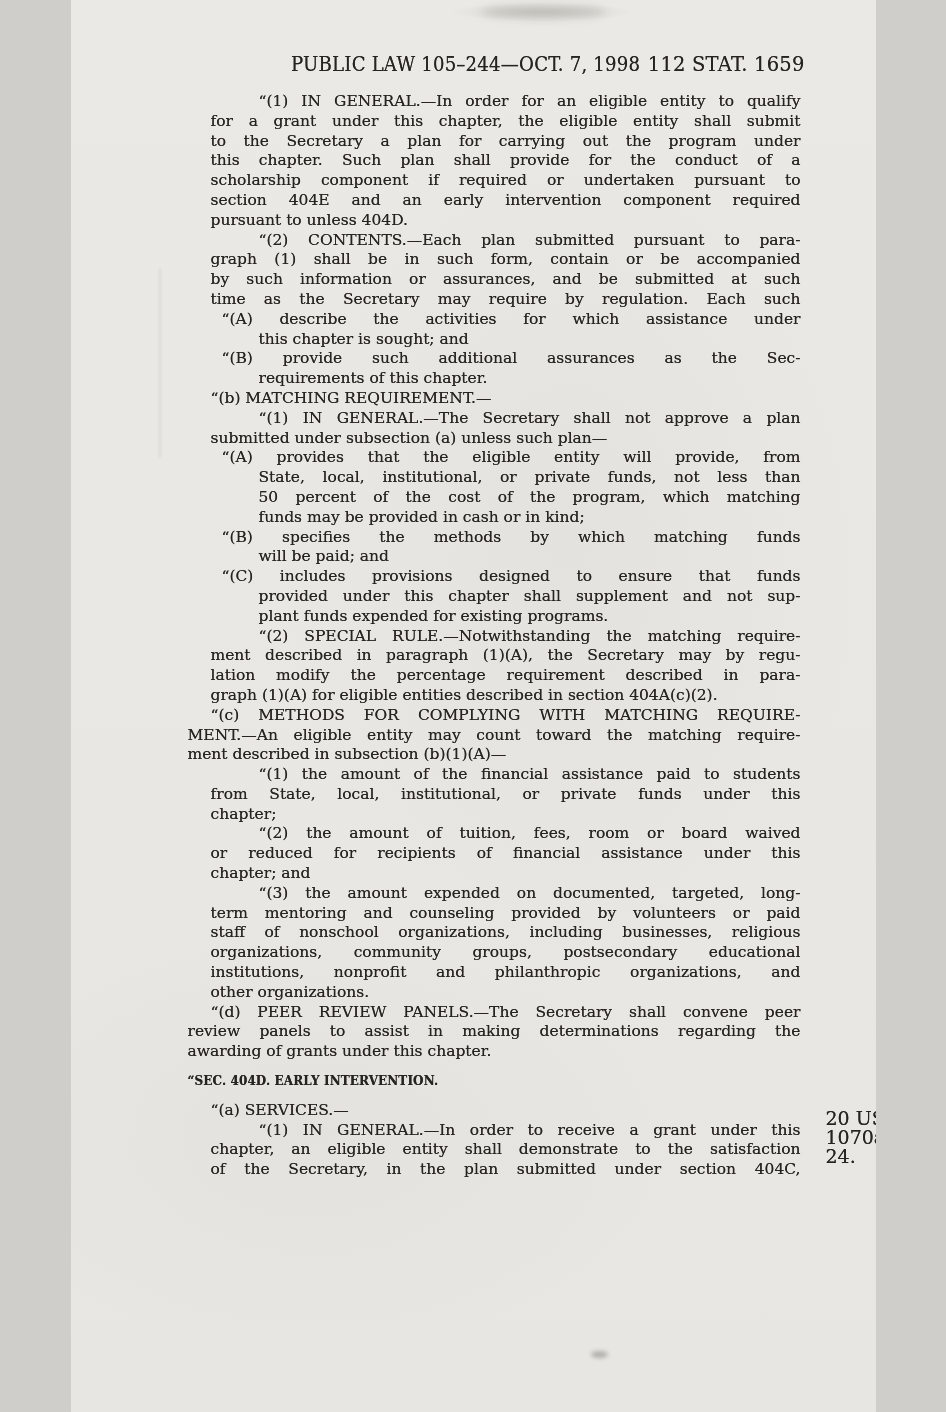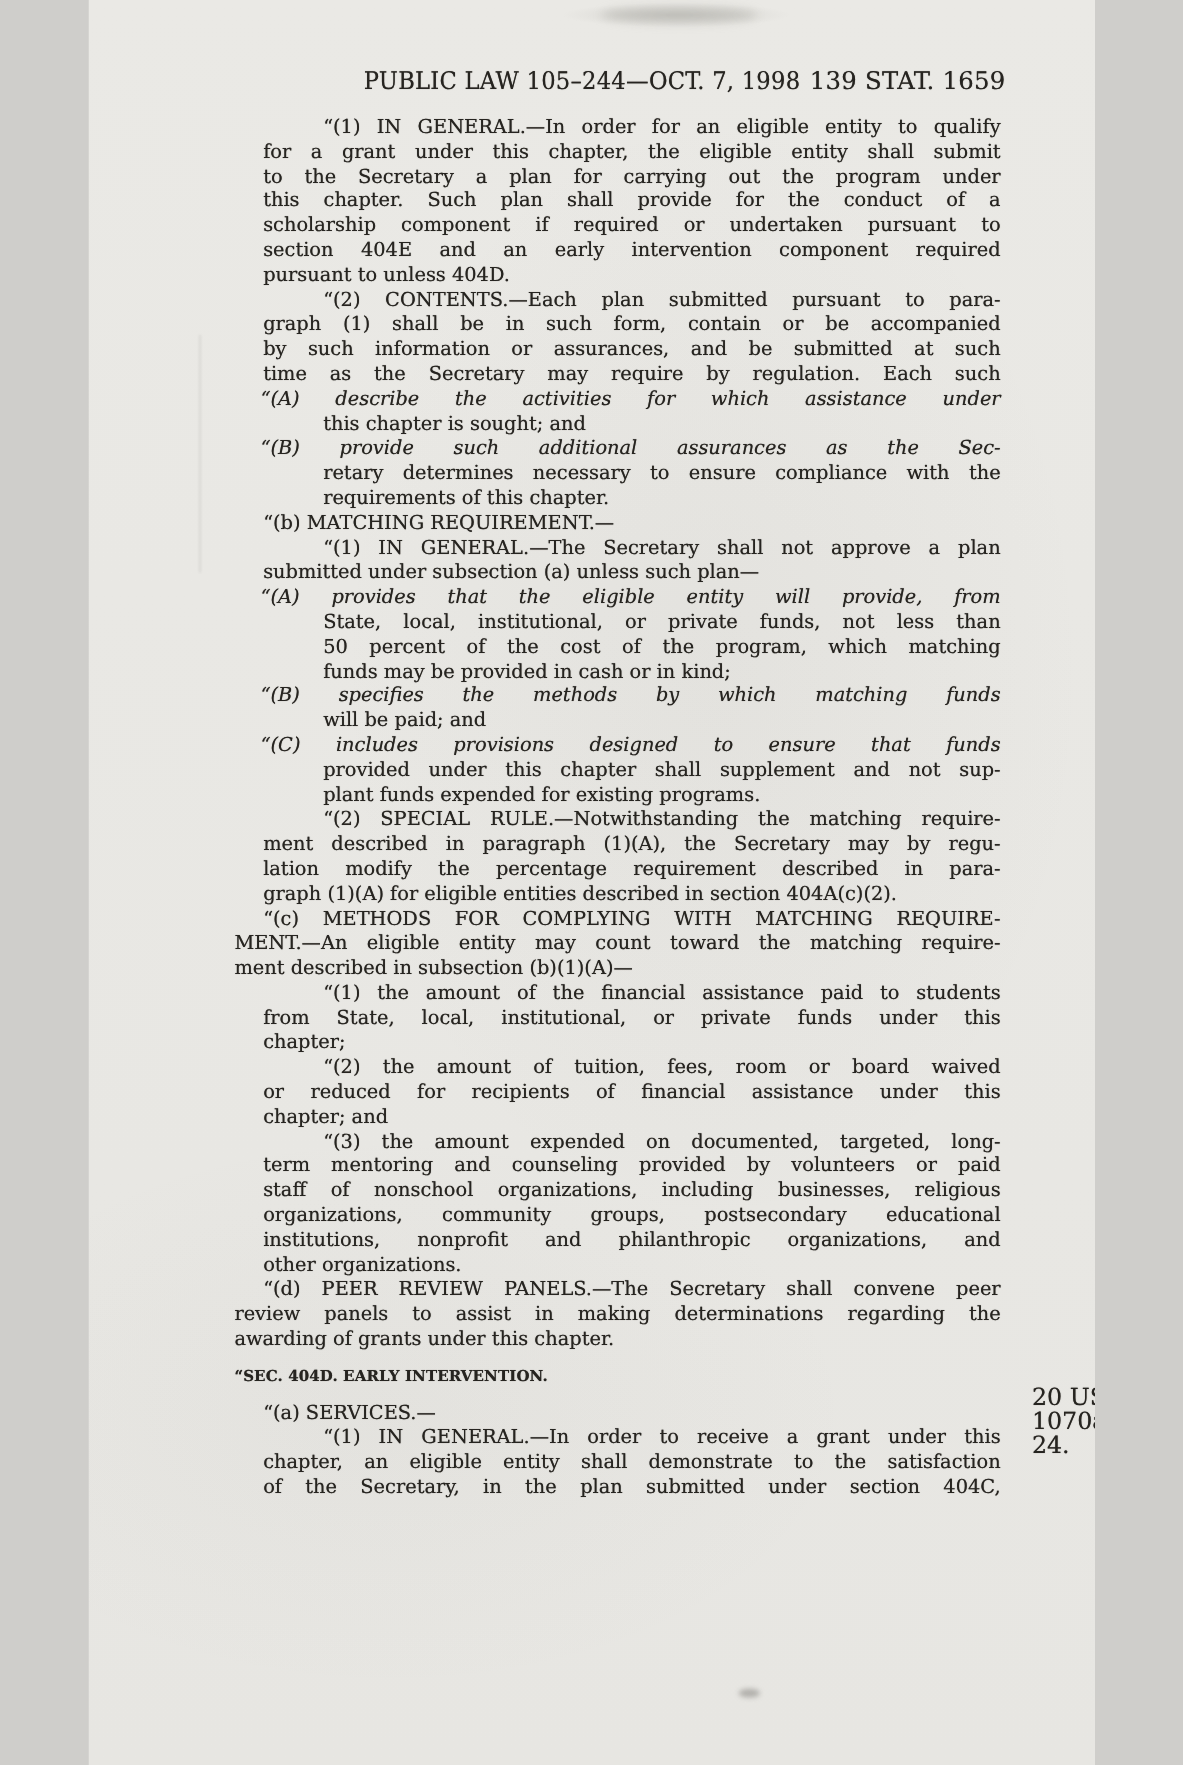--- a/index.html
+++ b/index.html
@@ -39,21 +39,21 @@
     height:19.8px; line-height:19.8px; font-size:15.5px;
     white-space:nowrap;
   }
   .line.j {
     white-space:normal;
     text-align:justify; text-align-last:justify; text-justify:inter-word;
   }
   .i0 { margin-left:14px; }
   .i1 { margin-left:37px; }
   .i2 { margin-left:85px; }
-  .i3 { margin-left:35px;font-style:italic; }
+  .i3 { margin-left:48px; }
   .line.heading {
     font-weight:bold; font-size:12px;
     margin-top:10px; margin-bottom:9px;
     letter-spacing:.1px;
   }
 
   .margin-note {
     position:absolute; left:755px; top:1109px; width:130px;
     font-size:19px; line-height:19px;
   }
@@ -67,38 +67,37 @@
     background:rgba(112,110,106,.45); border-radius:50%; filter:blur(2px); }
 </style>
 </head>
 <body>
 
 <div class="page">
   <div class="content">
 
     <div class="hdr-law">PUBLIC LAW 105–244—OCT. 7, 1998</div>
 
-    <div class="hdr-stat">139 STAT. 1659</div>
+    <div class="hdr-stat">112 STAT. 1659</div>
 
     <div class="body-col" id="lines-root">
         <div class="line i2 j">“(1) IN GENERAL.—In order for an eligible entity to qualify</div>
         <div class="line i1 j">for a grant under this chapter, the eligible entity shall submit</div>
         <div class="line i1 j">to the Secretary a plan for carrying out the program under</div>
         <div class="line i1 j">this chapter. Such plan shall provide for the conduct of a</div>
         <div class="line i1 j">scholarship component if required or undertaken pursuant to</div>
         <div class="line i1 j">section 404E and an early intervention component required</div>
         <div class="line i1">pursuant to unless 404D.</div>
         <div class="line i2 j">“(2) CONTENTS.—Each plan submitted pursuant to para-</div>
         <div class="line i1 j">graph (1) shall be in such form, contain or be accompanied</div>
         <div class="line i1 j">by such information or assurances, and be submitted at such</div>
         <div class="line i1 j">time as the Secretary may require by regulation. Each such</div>
         <div class="line i3 j">“(A) describe the activities for which assistance under</div>
         <div class="line i2">this chapter is sought; and</div>
         <div class="line i3 j">“(B) provide such additional assurances as the Sec-</div>
-        <div class="line i2 j">retary determines necessary to ensure compliance with the</div>
         <div class="line i2">requirements of this chapter.</div>
         <div class="line i1">“(b) MATCHING REQUIREMENT.—</div>
         <div class="line i2 j">“(1) IN GENERAL.—The Secretary shall not approve a plan</div>
         <div class="line i1">submitted under subsection (a) unless such plan—</div>
         <div class="line i3 j">“(A) provides that the eligible entity will provide, from</div>
         <div class="line i2 j">State, local, institutional, or private funds, not less than</div>
         <div class="line i2 j">50 percent of the cost of the program, which matching</div>
         <div class="line i2">funds may be provided in cash or in kind;</div>
         <div class="line i3 j">“(B) specifies the methods by which matching funds</div>
         <div class="line i2">will be paid; and</div>

